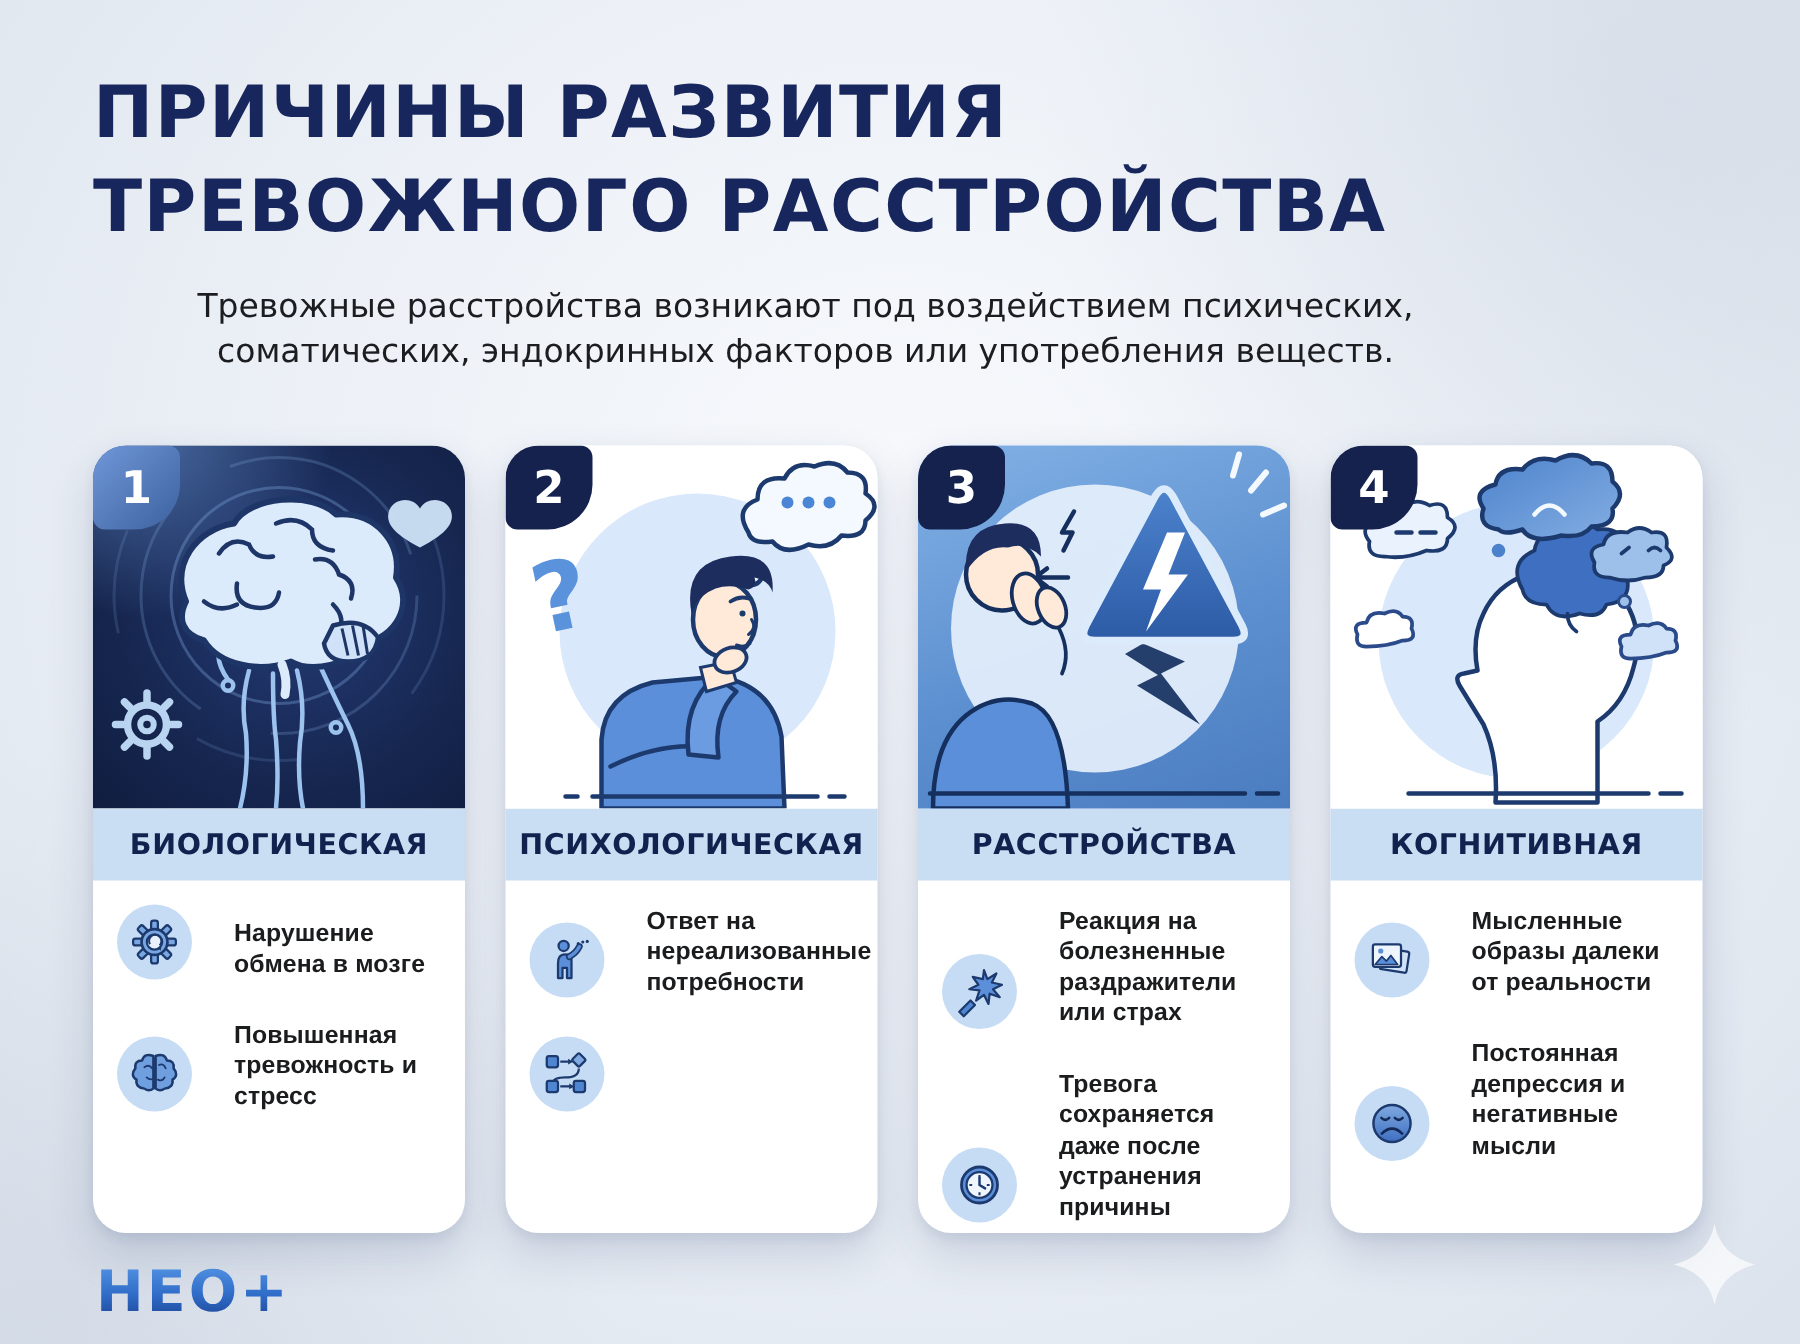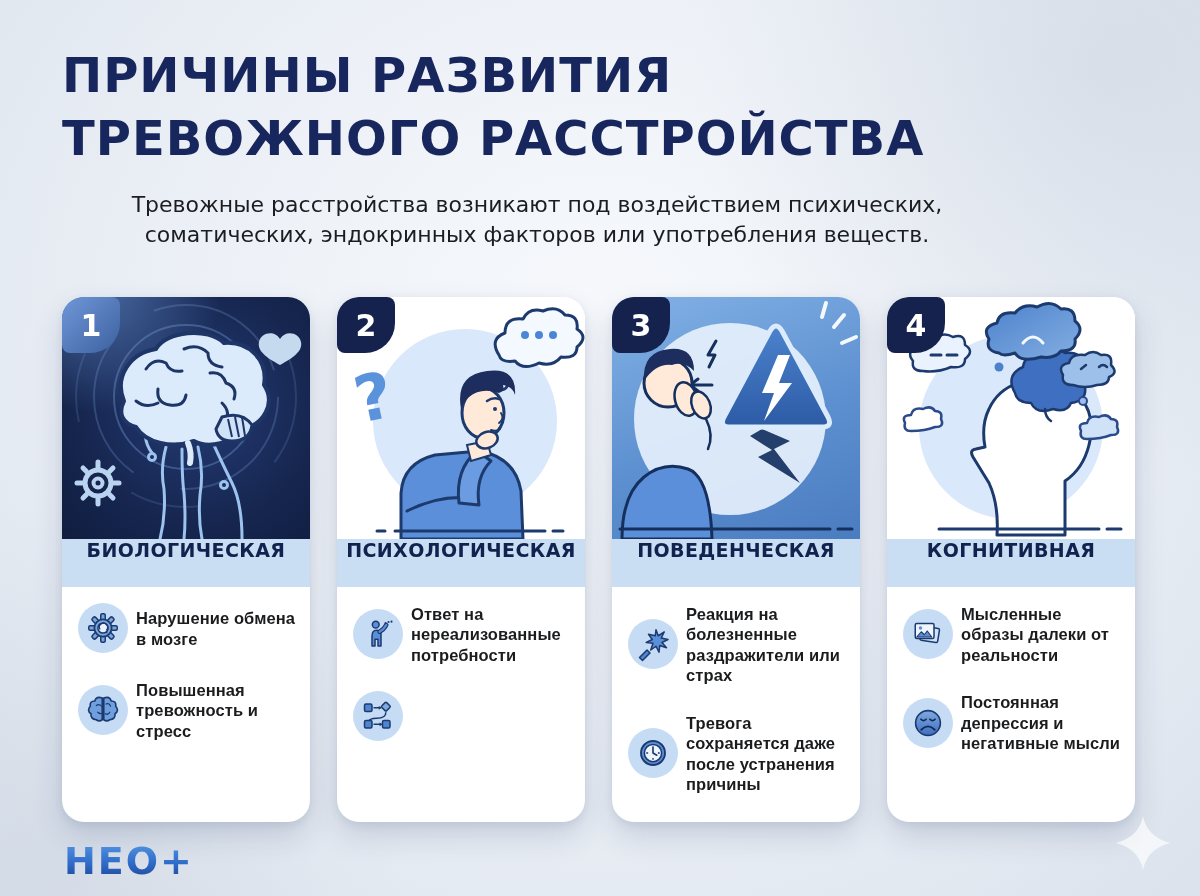--- a/index.html
+++ b/index.html
@@ -32,25 +32,25 @@
       radial-gradient(circle at 14% -4%, #4a6ca6 0%, rgba(74,108,166,0) 38%),
       radial-gradient(circle at 55% 45%, #243b76 0%, #16264f 62%, #101d40 100%);}
   .illus-2{background:#ffffff;}
   .illus-3{background:linear-gradient(160deg,#82b1e5 0%, #5d90d0 55%, #4a7cc0 100%);}
   .illus-4{background:#ffffff;}
   .badge{position:absolute;top:0;left:0;width:58px;height:56px;
     border-radius:20px 8px 30px 8px;display:flex;align-items:center;justify-content:center;
     font-family:"DejaVu Sans","Liberation Sans",sans-serif;font-weight:bold;font-size:30px;color:#fff;}
   .badge-blue{background:linear-gradient(135deg,#7097d8 0%, #3c619f 100%);}
   .badge-navy{background:#15224e;}
-  .band{height:48px;background:#c9ddf3;display:flex;justify-content:center;
+  .band{height:48px;background:#c9ddf3;display:flex;align-items:center;justify-content:center;
     font-family:"DejaVu Sans","Liberation Sans",sans-serif;font-weight:bold;font-size:19px;
     letter-spacing:.4px;color:#12224e;}
   .bullets{padding:16px 10px 0 16px;}
-  .bullet{display:flex;gap:8px;align-items:center;}
+  .bullet{display:flex;gap:28px;align-items:flex-end;}
   .bullet + .bullet{margin-top:26px;}
   .icircle{flex:0 0 50px;width:50px;height:50px;border-radius:50%;background:#c6dcf5;
     display:flex;align-items:center;justify-content:center;}
   .icircle svg{width:36px;height:36px;display:block;}
   .bullet p{margin:1px 0 0 0;font-size:16.5px;line-height:1.24;font-weight:600;color:#1b1c1e;letter-spacing:.1px;}
   
   .logo{position:absolute;left:64px;top:838px;}
   .sparkle{position:absolute;left:1116px;top:816px;opacity:.85;}
 </style>
 </head>
@@ -254,21 +254,21 @@
           <ellipse cx="74" cy="102" rx="11" ry="17" transform="rotate(-15 74 102)" fill="#ffe9d9" stroke="#15305e" stroke-width="2.5"></ellipse>
           <ellipse cx="89" cy="108" rx="9" ry="14" transform="rotate(-22 89 108)" fill="#ffe9d9" stroke="#15305e" stroke-width="2.5"></ellipse>
           <path d="M94,122 q8,16 2,30" stroke="#15305e" stroke-width="2.5" fill="none" stroke-linecap="round"></path>
           <path d="M8,232 h210 M226,232 h14" stroke="#15305e" stroke-width="3" stroke-linecap="round"></path>
         </svg>
         <div class="badge badge-navy">
             <span>3</span>
           </div>
       </div>
       <div class="band">
-          <span>ПОВЕДЕНЧЕСКАЯ</span>
+          <span>РАССТРОЙСТВА</span>
         </div>
       <div class="bullets">
         <div class="bullet">
           <span class="icircle">
             <svg viewBox="0 0 48 48">
               <path d="M6,42 l10,-10 l4,4 l-10,10 Z" fill="#4f86d2" stroke="#1d3a6e" stroke-width="2" stroke-linejoin="round"></path>
               <path d="M28,5 l3,8 l8,-5 l-4,8 l9,2 l-8,4 l6,7 l-9,-3 l-1,9 l-4,-8 l-7,5 l3,-9 l-9,-1 l8,-4 l-5,-7 l9,2 Z" fill="#5b8fd9" stroke="#1d3a6e" stroke-width="2" stroke-linejoin="round"></path>
             </svg>
           </span>
           <p>Реакция на болезненные раздражители или страх</p>

